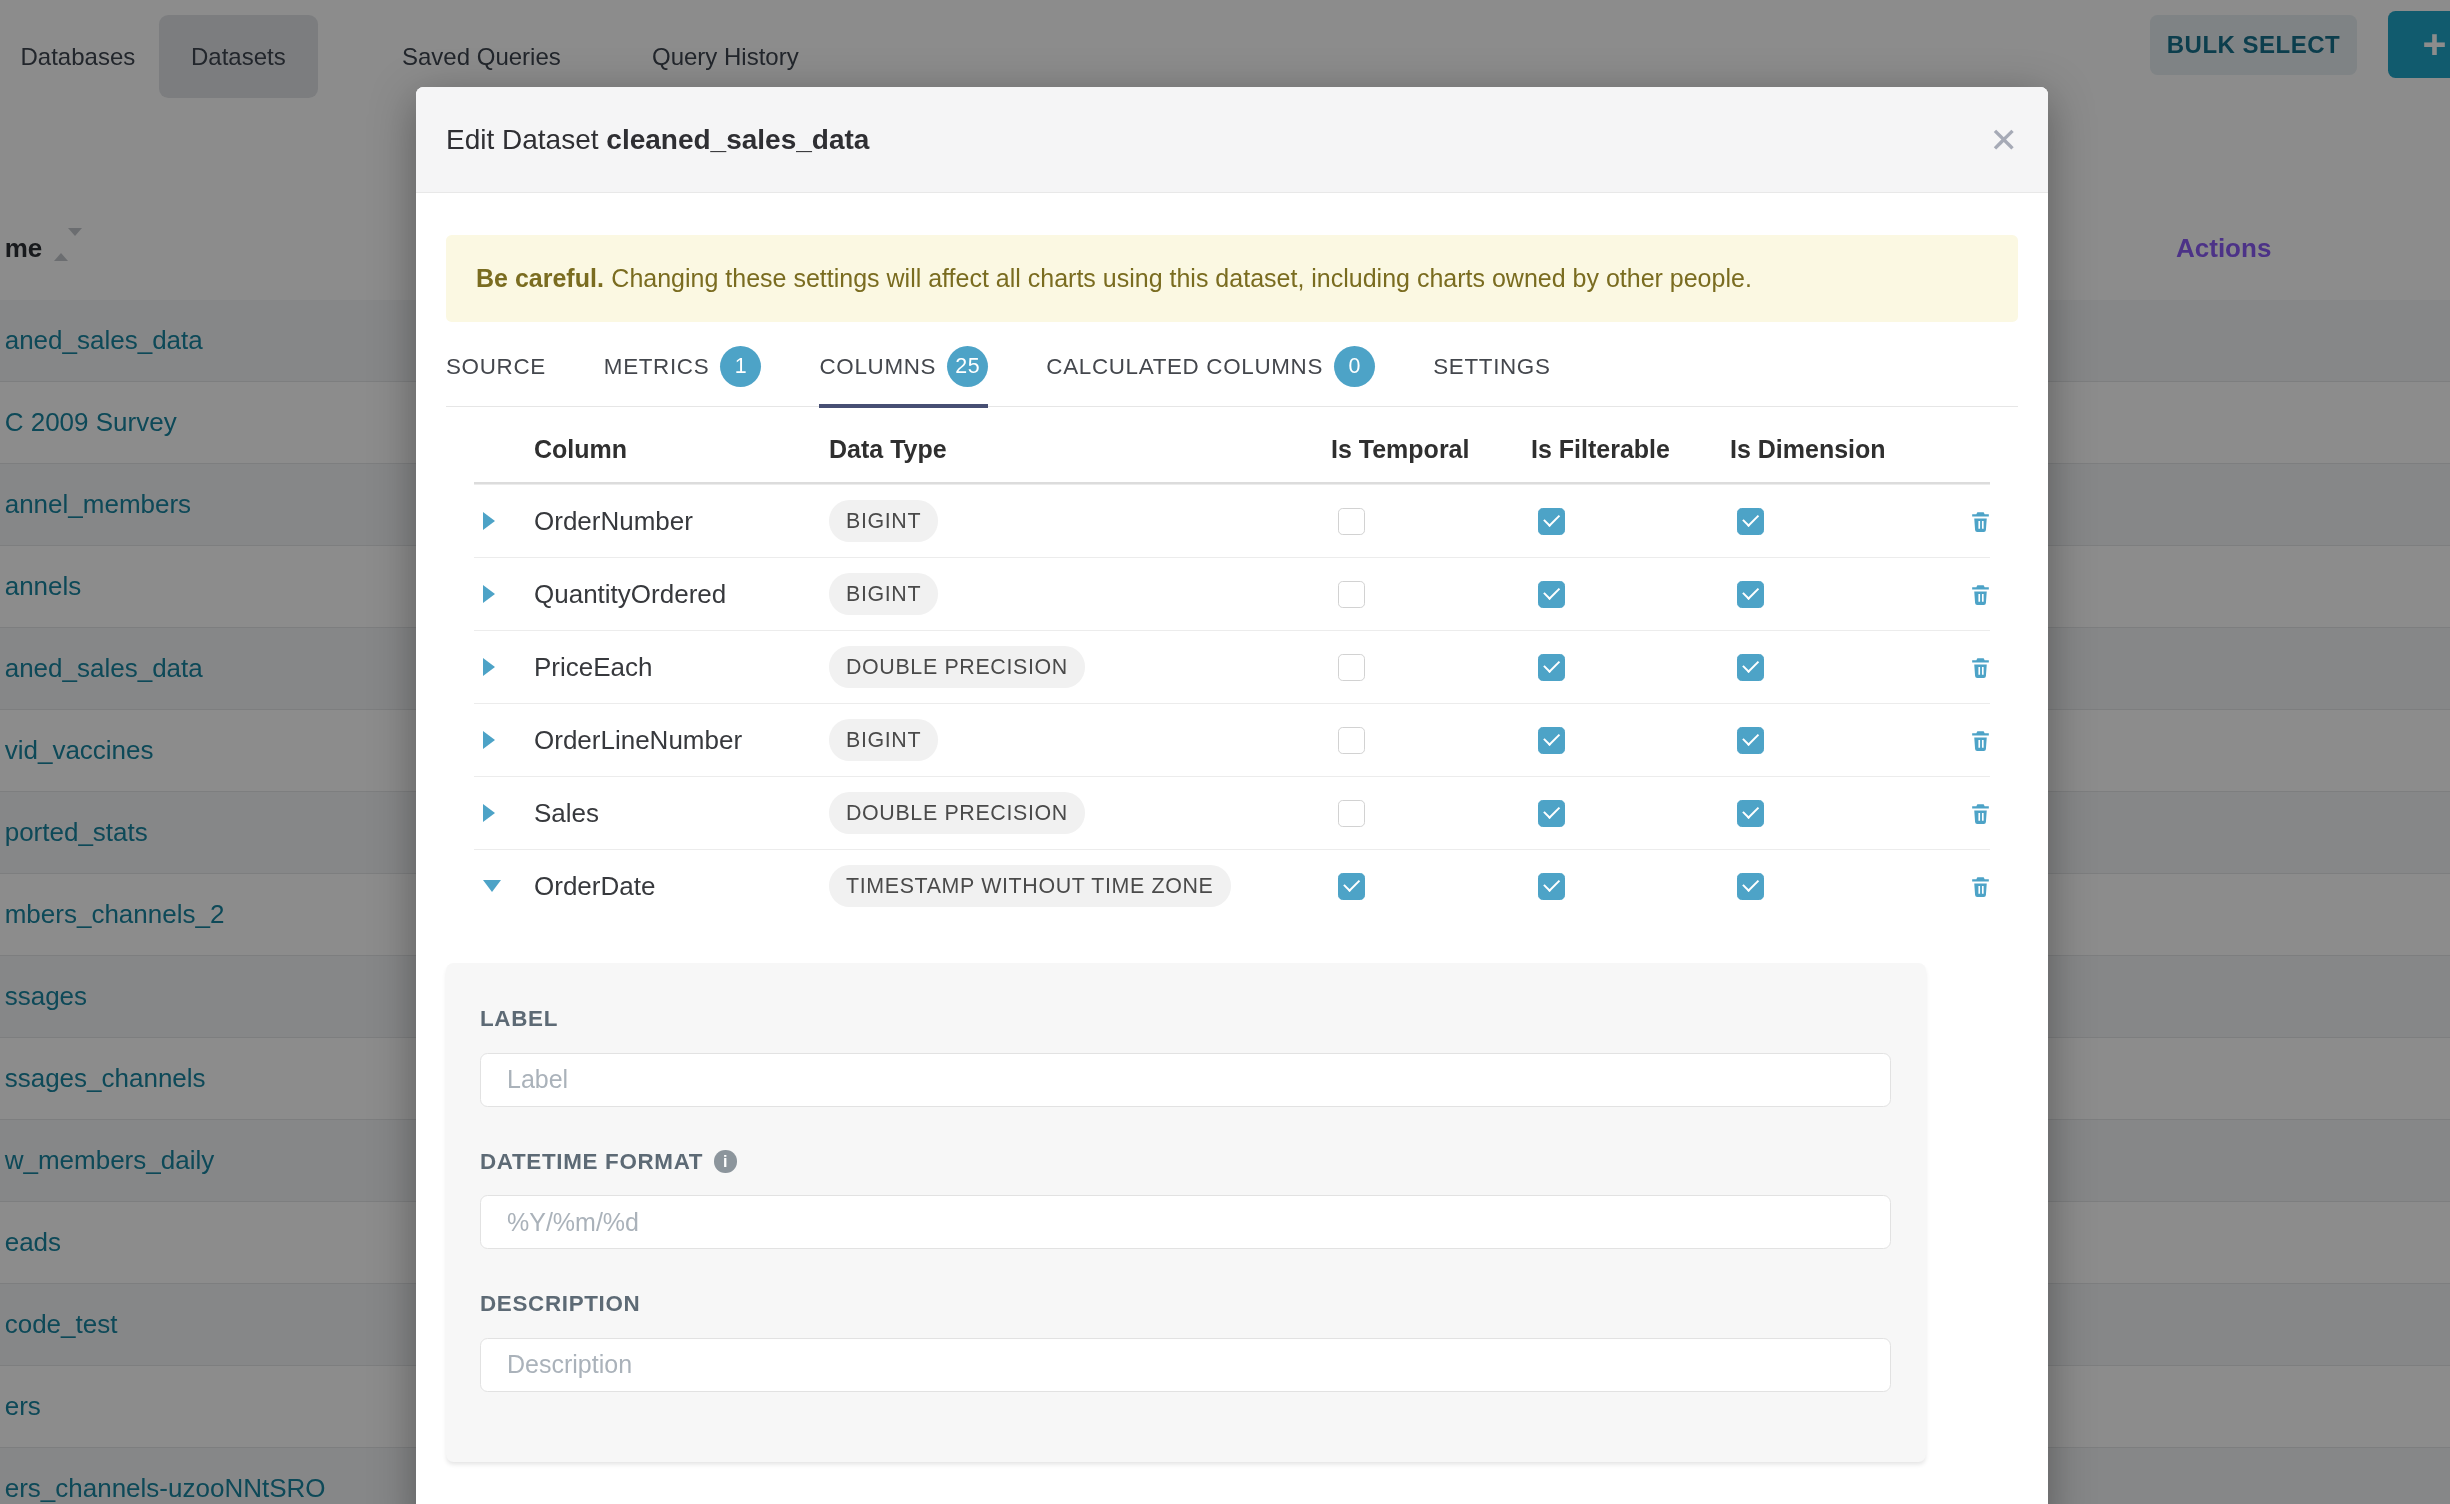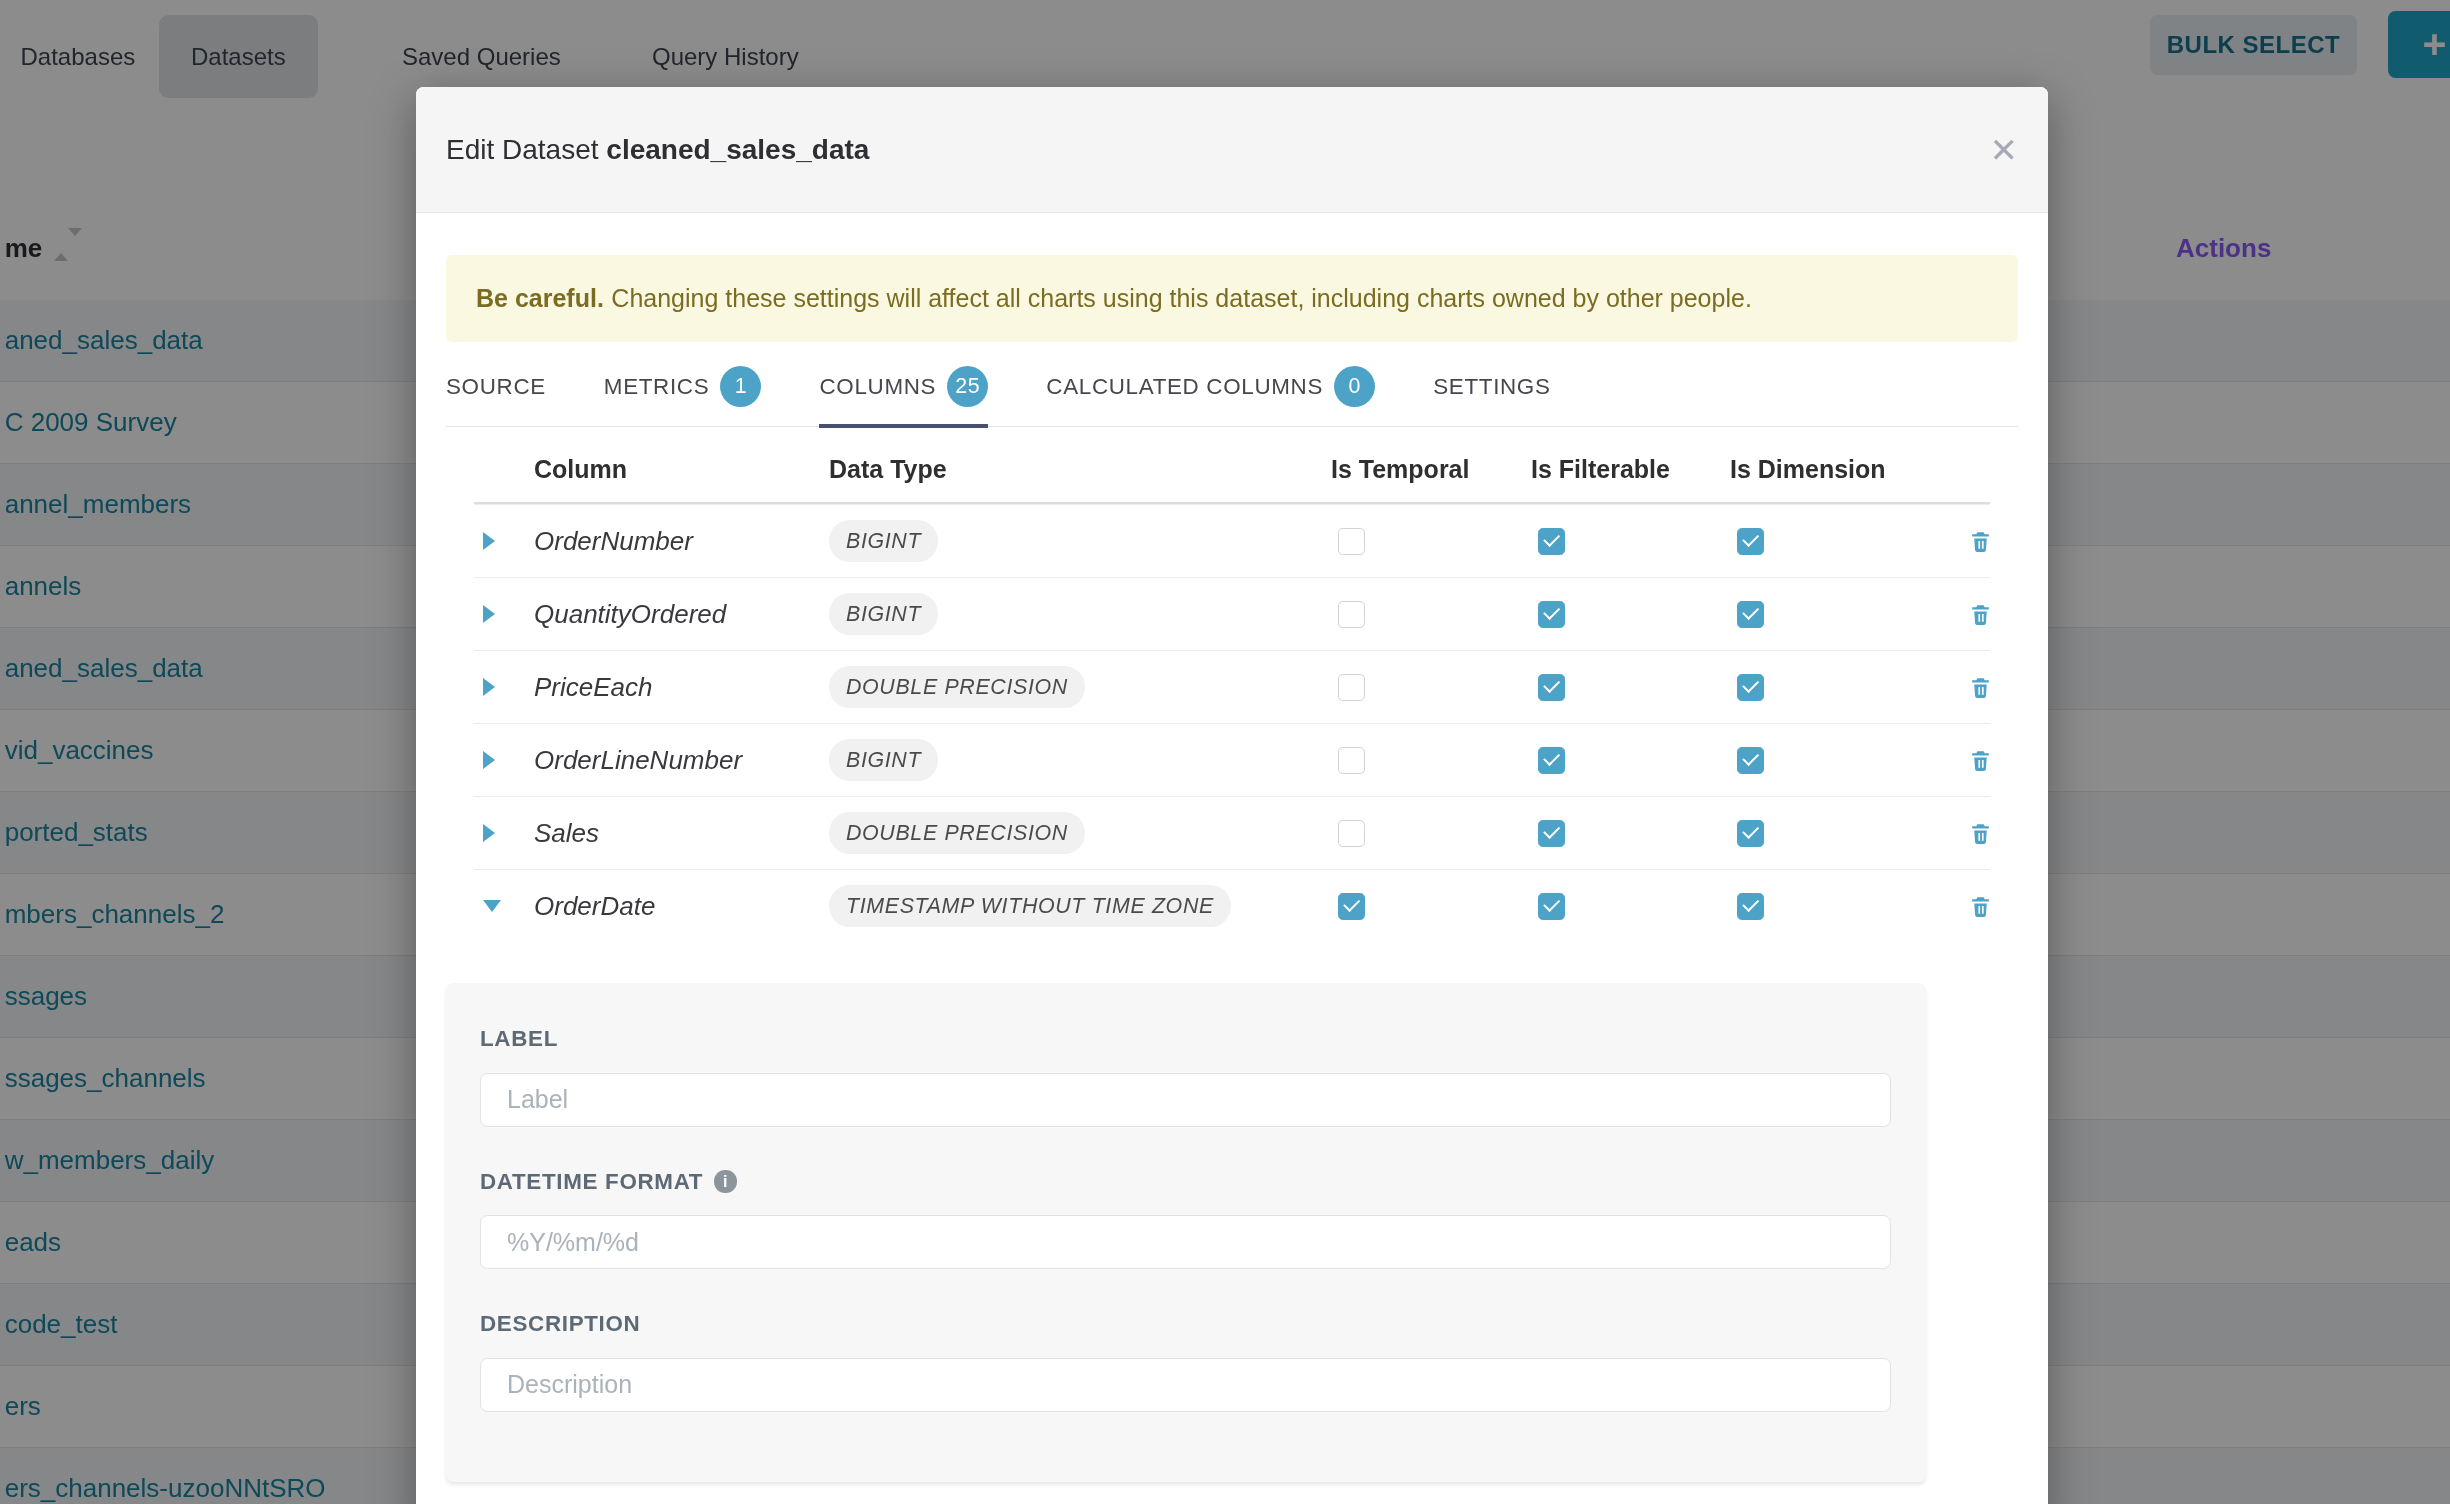--- a/index.html
+++ b/index.html
@@ -41,21 +41,21 @@
   .bg-rows{position:absolute;left:0;top:300px;width:100%;}
   .bg-row{height:82px;display:flex;align-items:center;border-bottom:0.9px solid #e3e5e7;
     box-sizing:border-box;background:#fff;}
   .bg-row:nth-child(odd){background:#f5f6f8;}
   .bg-row a{font-size:26px;color:#1985a0;text-decoration:none;margin-left:4.7px;}
 
   
   .overlay{position:absolute;inset:0;background:rgba(0,0,0,0.45);z-index:5;}
   .modal{position:absolute;left:416px;top:87px;width:1632px;height:1440px;background:#fff;
     border-radius:7.5px 7.5px 0 0;z-index:10;box-shadow:0 11.2px 45px rgba(0,0,0,0.35);}
-  .m-header{height:126px;background:#f5f5f6;border-bottom:0.9px solid #e8e8e8;border-radius:7.5px 7.5px 0 0;
+  .m-header{height:106px;background:#f5f5f6;border-bottom:0.9px solid #e8e8e8;border-radius:7.5px 7.5px 0 0;
     display:flex;align-items:center;padding:0 30px;box-sizing:border-box;}
   .m-title{font-size:28px;color:#2f2f33;}
   .m-title b{font-weight:bold;}
   .m-close{margin-left:auto;font-size:34px;color:#a6aab6;cursor:default;line-height:1;}
 
   .m-body{padding:0 30px;}
   .banner{margin-top:42px;height:87px;background:#fbf8e2;border-radius:5.6px;
     display:flex;align-items:center;padding:0 30px;box-sizing:border-box;
     font-size:25px;color:#7a6c20;}
   .banner b{font-weight:bold;margin-right:7.5px;}
@@ -68,21 +68,21 @@
     box-sizing:border-box;padding:0 5.6px;}
   .tab.active::after{content:'';position:absolute;left:0;right:0;bottom:-2.8px;height:4.7px;
     background:#474f73;}
 
   .cols-table{margin:0 28px;}
   .col-grid{display:grid;grid-template-columns:60px 295px 502px 200px 199px 215px 48px;
     align-items:center;}
   .col-head{padding:28px 0 18.6px 0;border-bottom:2.8px solid #dcdcdc;}
   .col-head div{font-size:25px;font-weight:600;color:#2f2f2f;}
   .col-row{height:73px;box-sizing:border-box;}
-  .col-row:not(:first-of-type){border-top:0.9px solid #ececec;font-style:italic;}
+  .col-row:not(:first-of-type){border-top:0.9px solid #ececec;}
   .caret{display:inline-block;margin-left:9.3px;}
   .caret-right{width:0;height:0;border-top:9.3px solid transparent;border-bottom:9.3px solid transparent;
     border-left:12px solid #4da3c7;}
   .caret-down{width:0;height:0;border-left:9.3px solid transparent;border-right:9.3px solid transparent;
     border-top:12px solid #4da3c7;}
   .col-name{font-size:26px;color:#37393d;}
   .pill{display:inline-block;background:#f1f1f1;color:#4a4a4a;font-size:21.4px;letter-spacing:.03em;
     padding:8.4px 17px;border-radius:20.5px;}
   .checkbox{width:27px;height:27px;border-radius:4.7px;border:1.9px solid #d2d2d2;background:#fff;
     box-sizing:border-box;margin-left:6.5px;position:relative;}

